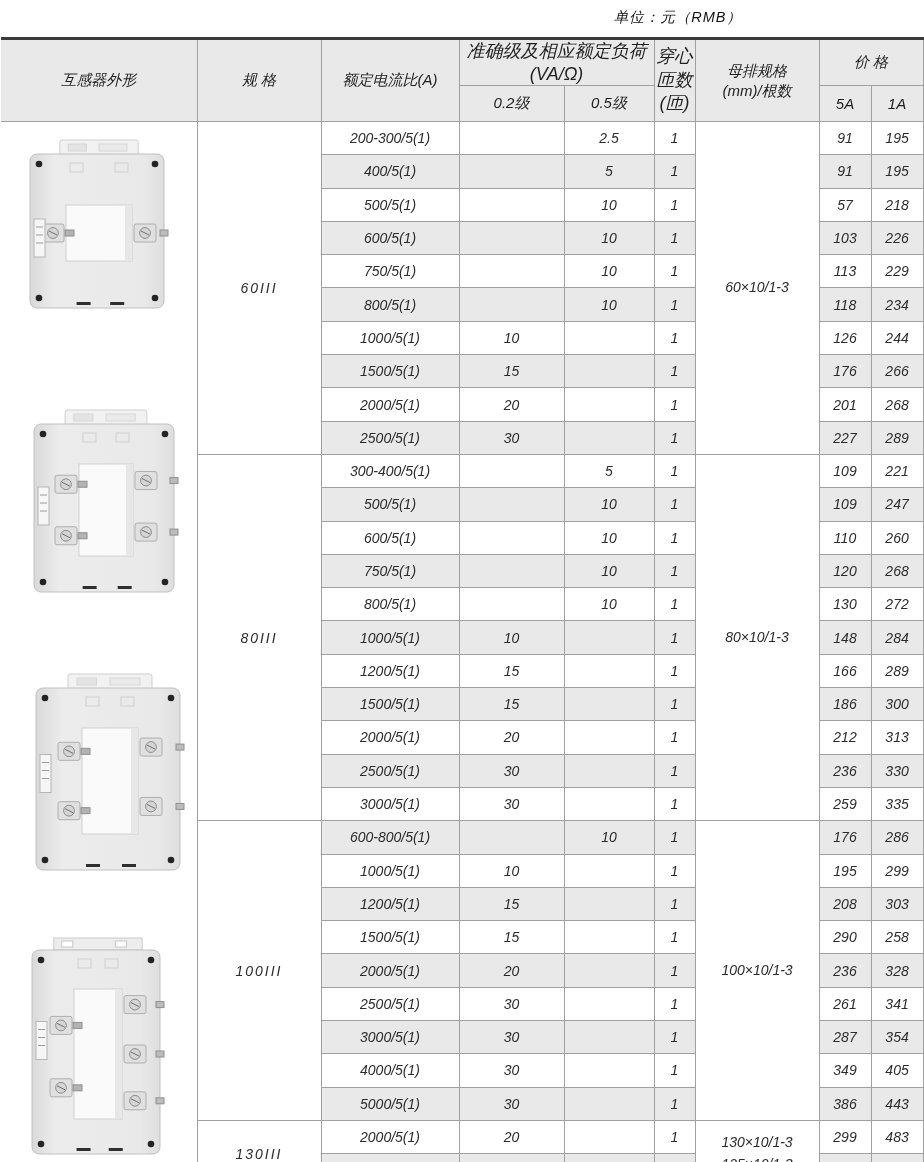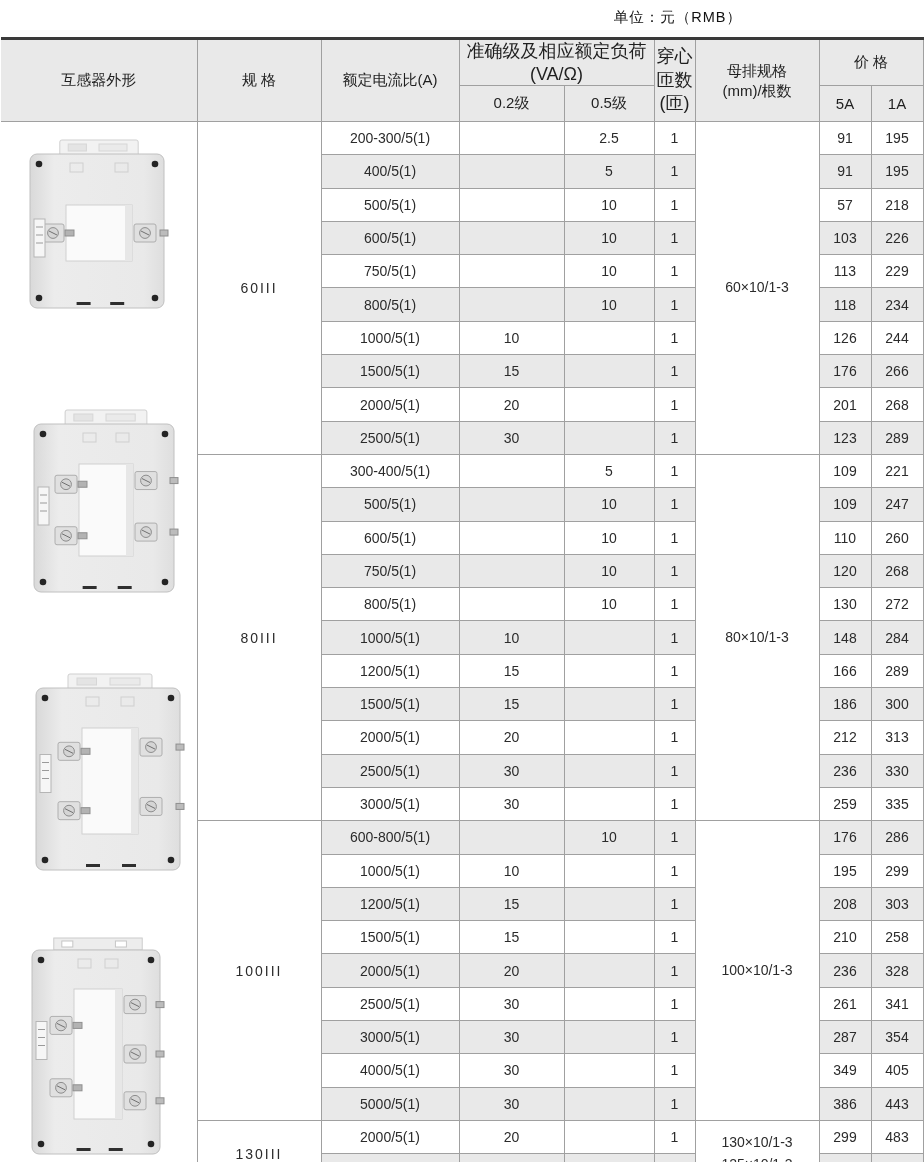--- a/index.html
+++ b/index.html
@@ -1,17 +1,17 @@
 <!DOCTYPE html>
 <html><head>
 <meta charset="utf-8">
 <style>
   html,body{margin:0;padding:0;width:924px;height:1162px;background:#ffffff;overflow:hidden;
     font-family:"Liberation Sans","DejaVu Sans",sans-serif;color:#262626;}
-  .page{position:relative;width:748px;height:1162px;}
+  .page{position:relative;width:748px;height:1162px;font-style:italic;}
   .unit-label{position:absolute;top:8px;right:6px;font-size:14.5px;color:#111;letter-spacing:1px;}
   table.price-table{position:absolute;top:37px;left:1px;width:922px;border-collapse:collapse;table-layout:fixed;
     border-top:3px solid #3a3a3a;border-bottom:3px solid #3a3a3a;}
   th,td{border:1px solid #a0a0a0;text-align:center;vertical-align:middle;padding:0;}
   th:first-child,td:first-child{border-left:none;}
   thead th{background:#e9e9e9;font-weight:400;font-size:15px;color:#1f1f1f;}
   thead tr{height:36px;}
   thead .small-hdr{font-size:18px;line-height:1.25;}
   tbody td{height:32.3px;font-size:14px;color:#2b2b2b;}
   tbody tr:nth-child(even) td{background:#e9e9e9;}
@@ -294,21 +294,21 @@
           <td></td>
           <td>1</td>
           <td>201</td>
           <td>268</td>
         </tr>
         <tr>
           <td>2500/5(1)</td>
           <td>30</td>
           <td></td>
           <td>1</td>
-          <td>123</td>
+          <td>227</td>
           <td>289</td>
         </tr>
         <tr>
           <td class="merged spec-cell" rowspan="11">80III</td>
           <td>300-400/5(1)</td>
           <td></td>
           <td>5</td>
           <td>1</td>
           <td class="merged" rowspan="11">
             <div class="bb-line">80×10/1-3</div>
@@ -422,21 +422,21 @@
           <td></td>
           <td>1</td>
           <td>208</td>
           <td>303</td>
         </tr>
         <tr>
           <td>1500/5(1)</td>
           <td>15</td>
           <td></td>
           <td>1</td>
-          <td>210</td>
+          <td>290</td>
           <td>258</td>
         </tr>
         <tr>
           <td>2000/5(1)</td>
           <td>20</td>
           <td></td>
           <td>1</td>
           <td>236</td>
           <td>328</td>
         </tr>

